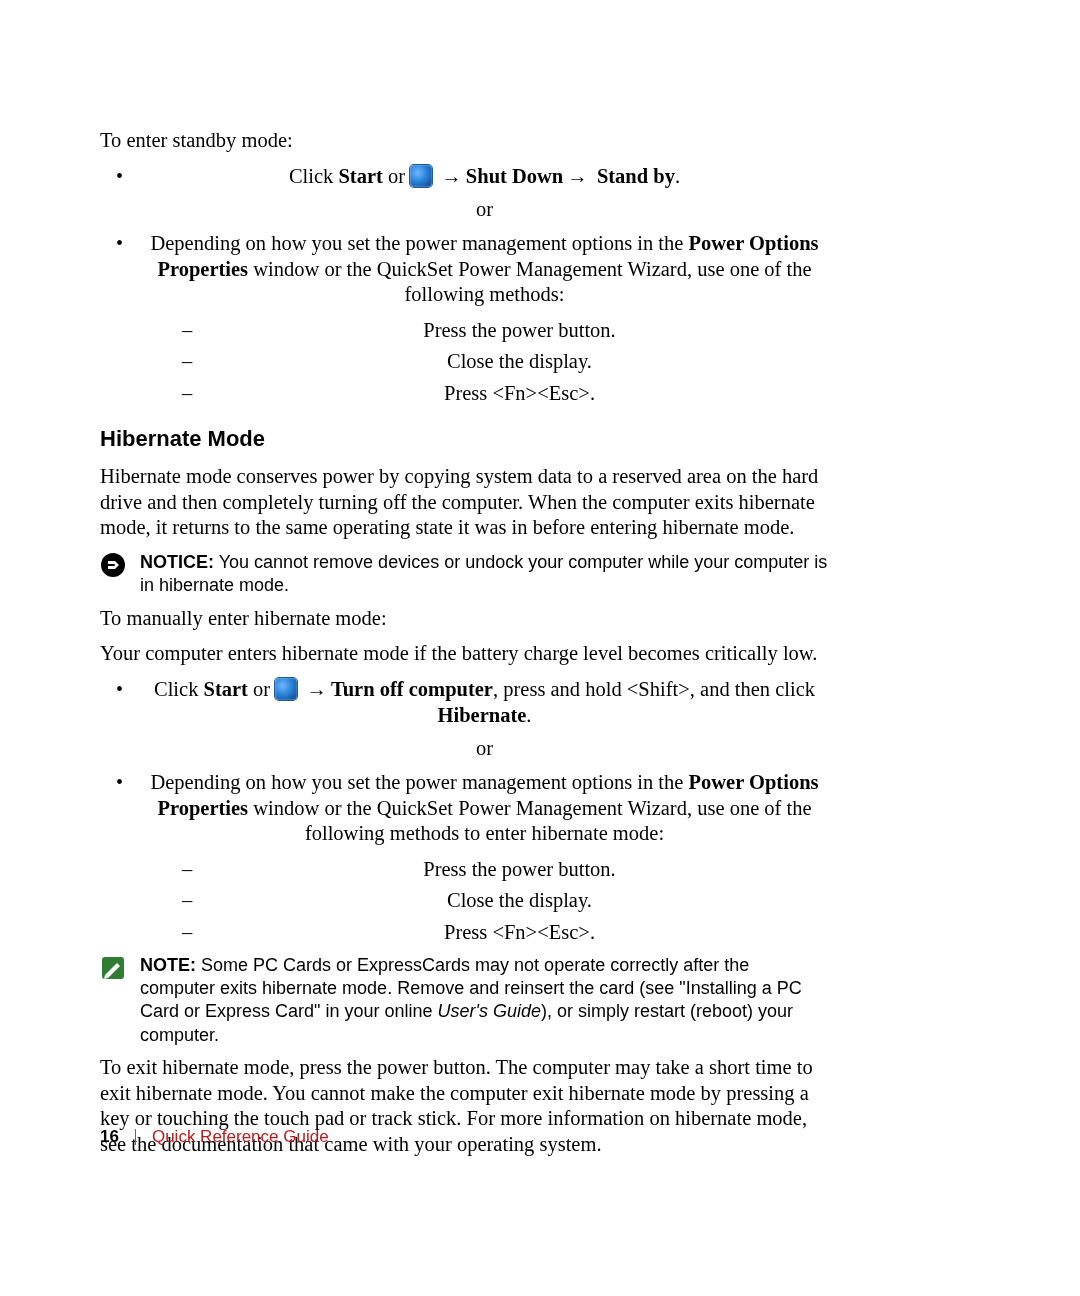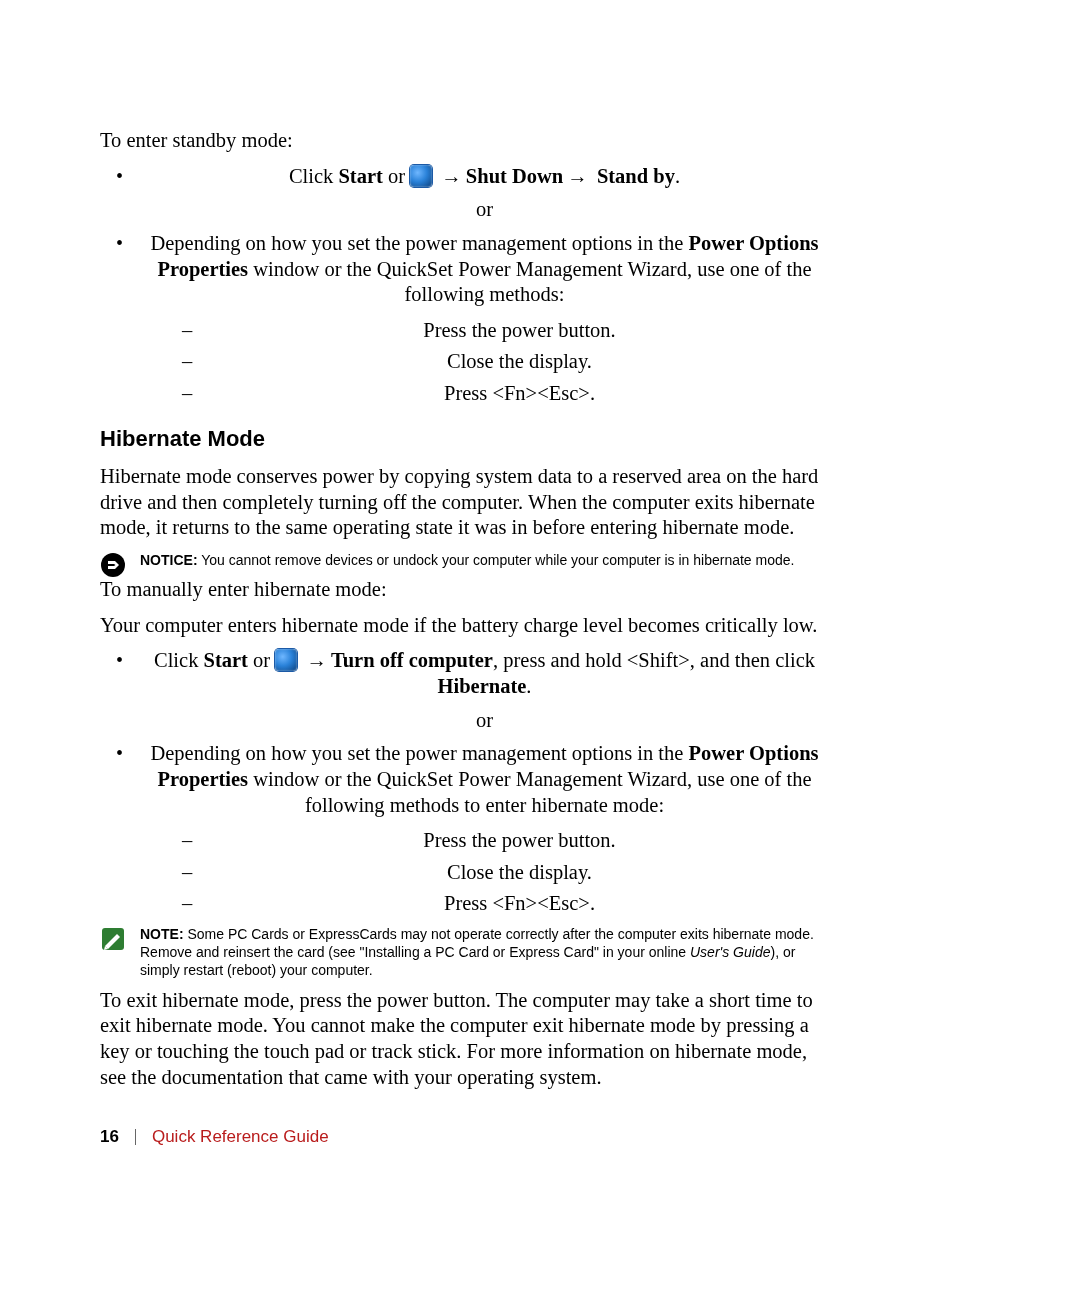--- a/index.html
+++ b/index.html
@@ -73,21 +73,21 @@
     font-family: Liberation Sans, sans-serif;
     font-weight: 700;
     font-size: 22px;
     margin: 18px 0 12px 0;
   }
 
   .callout {
     position: relative;
     padding-left: 40px;
     margin: 10px 0 8px 0;
-    font-size: 14px;
+    font-size: 18px;
     line-height: 1.3;
   }
   .callout .label {
     font-weight: 700;
   }
   .callout-icon {
     position: absolute;
     left: 0; top: 1px;
     width: 26px; height: 26px;
   }

